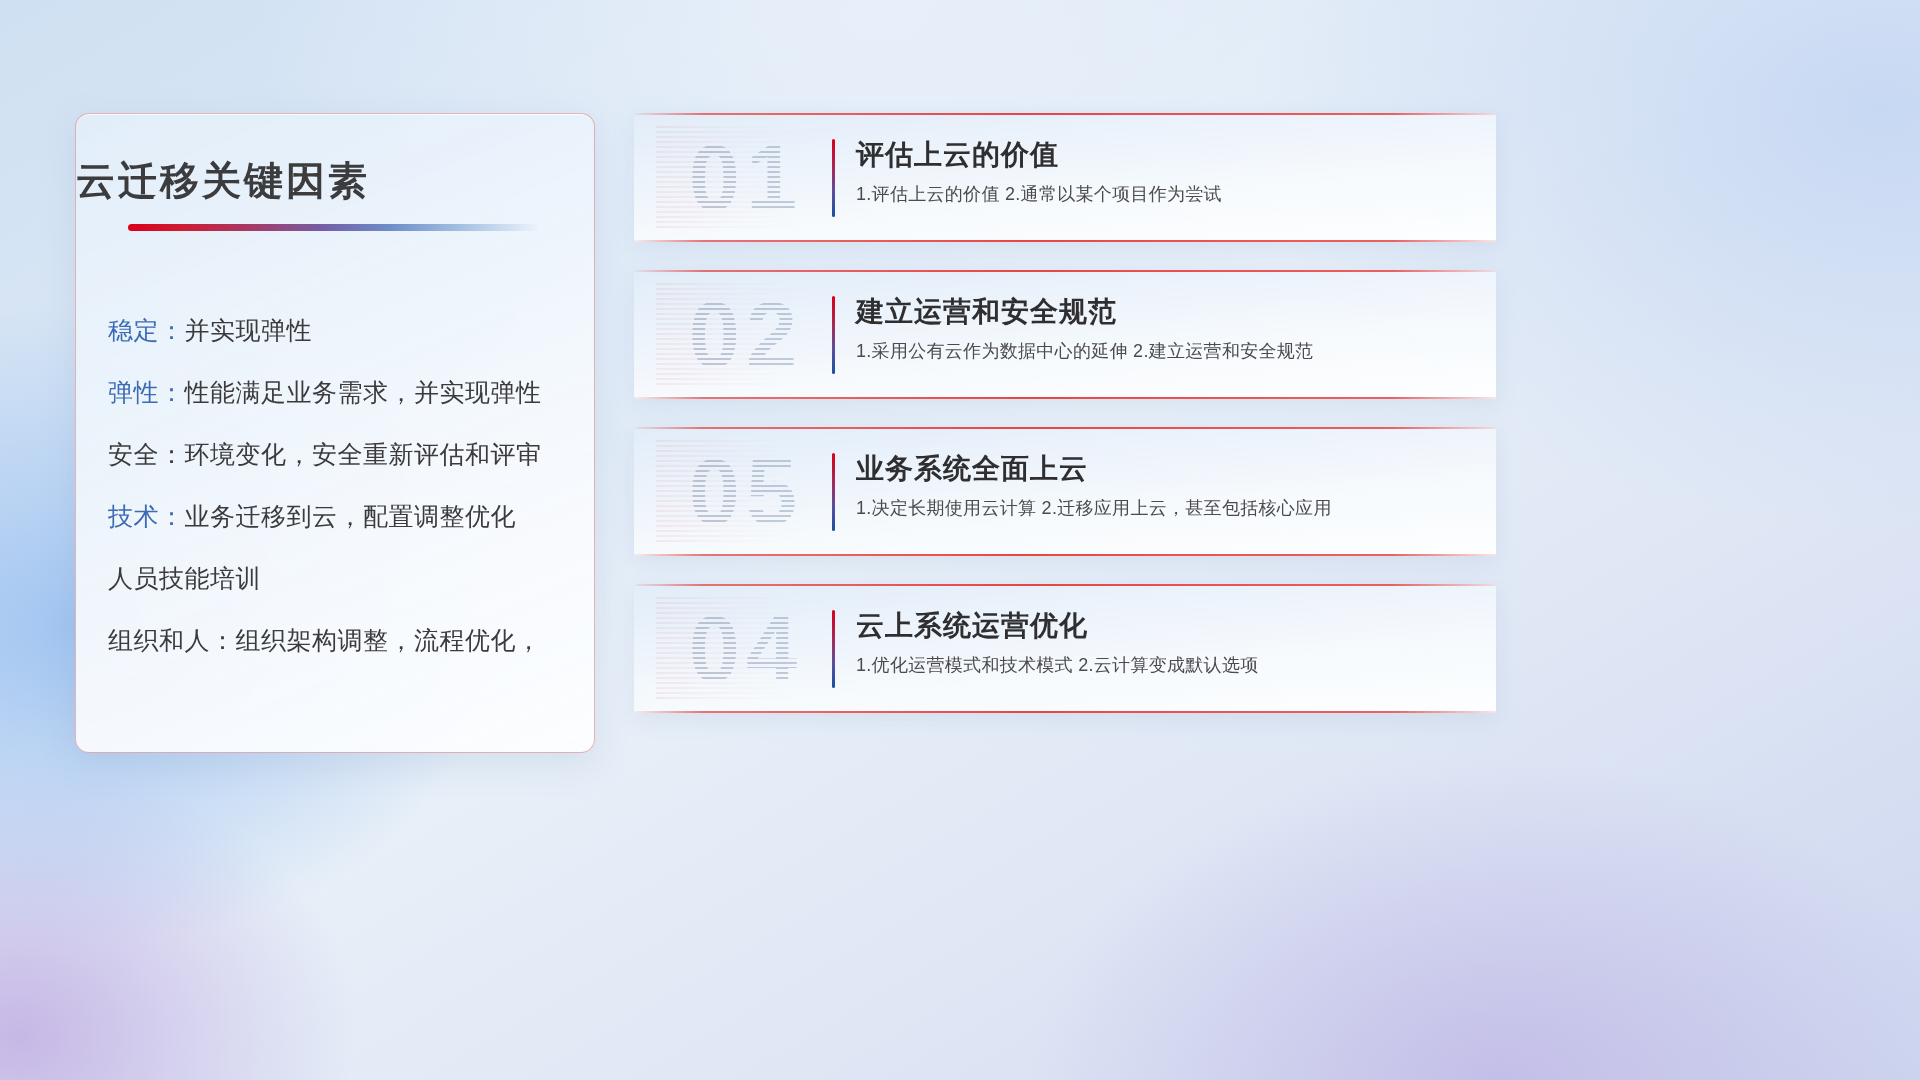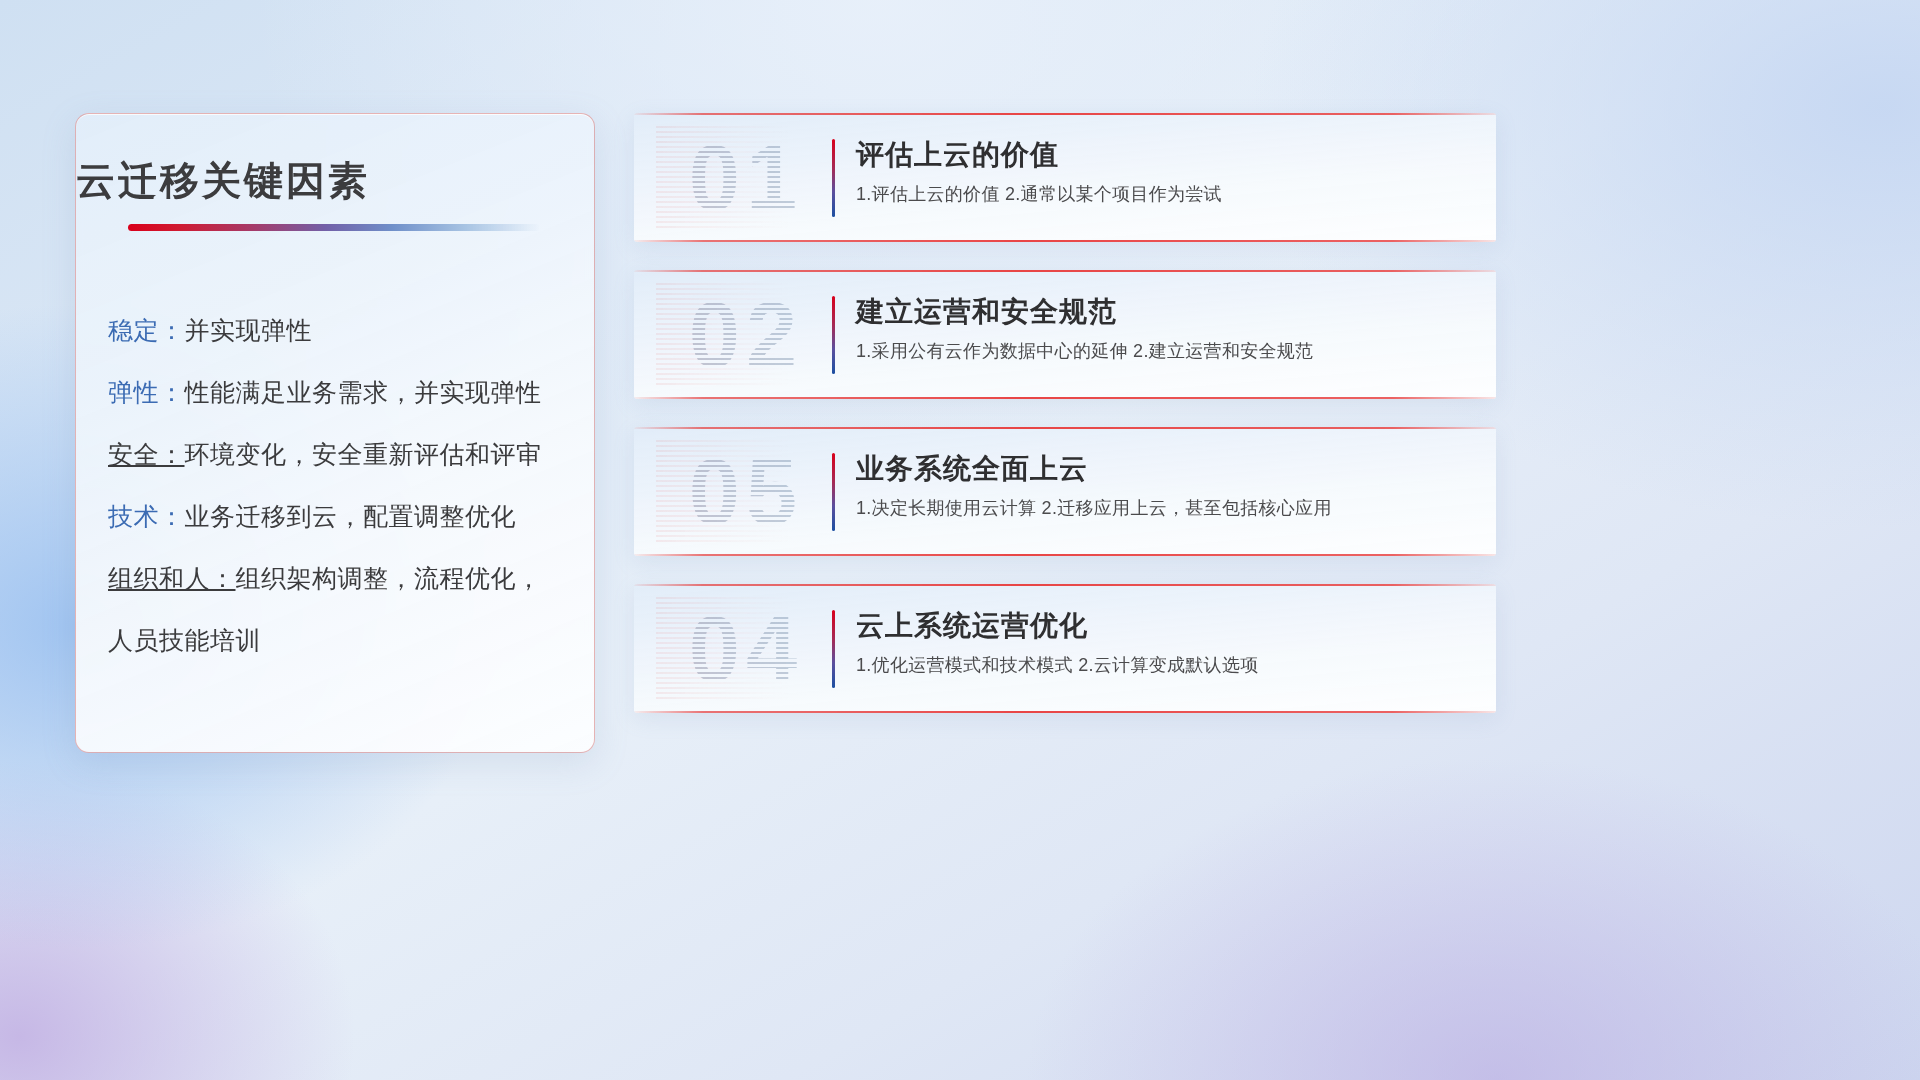--- a/index.html
+++ b/index.html
@@ -59,21 +59,21 @@
     left: 32px; right: 18px; top: 185px;
   }
   .list-line {
     font-size: 25px;
     line-height: 62px;
     color: #3b3b3d;
     white-space: nowrap;
     letter-spacing: 0.5px;
   }
   .list-line .lbl-blue { color: #3b6bb3; }
-  .list-line .lbl-dark { color: #3b3b3d; text-decoration: underline; }
+  .list-line .lbl-dark { color: #3b3b3d; }
 
   
   .cards { position: absolute; left: 634px; top: 113px; }
   .step-card {
     position: relative;
     width: 862px; height: 129px;
     margin-bottom: 28px;
     border-radius: 3px;
     background: linear-gradient(175deg,
        rgba(225,236,248,0.90) 0%,
@@ -156,24 +156,24 @@
     <div class="list-line">
       <span class="lbl-blue">弹性：</span><span>性能满足业务需求，并实现弹性</span>
     </div>
     <div class="list-line">
       <span class="lbl-dark">安全：</span><span>环境变化，安全重新评估和评审</span>
     </div>
     <div class="list-line">
       <span class="lbl-blue">技术：</span><span>业务迁移到云，配置调整优化</span>
     </div>
     <div class="list-line">
+      <span class="lbl-dark"></span><span>人员技能培训</span>
+    </div>
+    <div class="list-line">
       <span class="lbl-dark">组织和人：</span><span>组织架构调整，流程优化，</span>
-    </div>
-    <div class="list-line">
-      <span class="lbl-dark"></span><span>人员技能培训</span>
     </div>
   </div>
 </div>
 
 <div class="cards">
 
   <div class="step-card">
     <div class="ghost-num">01</div>
     <div class="accent-bar"></div>
     <div class="card-body">

